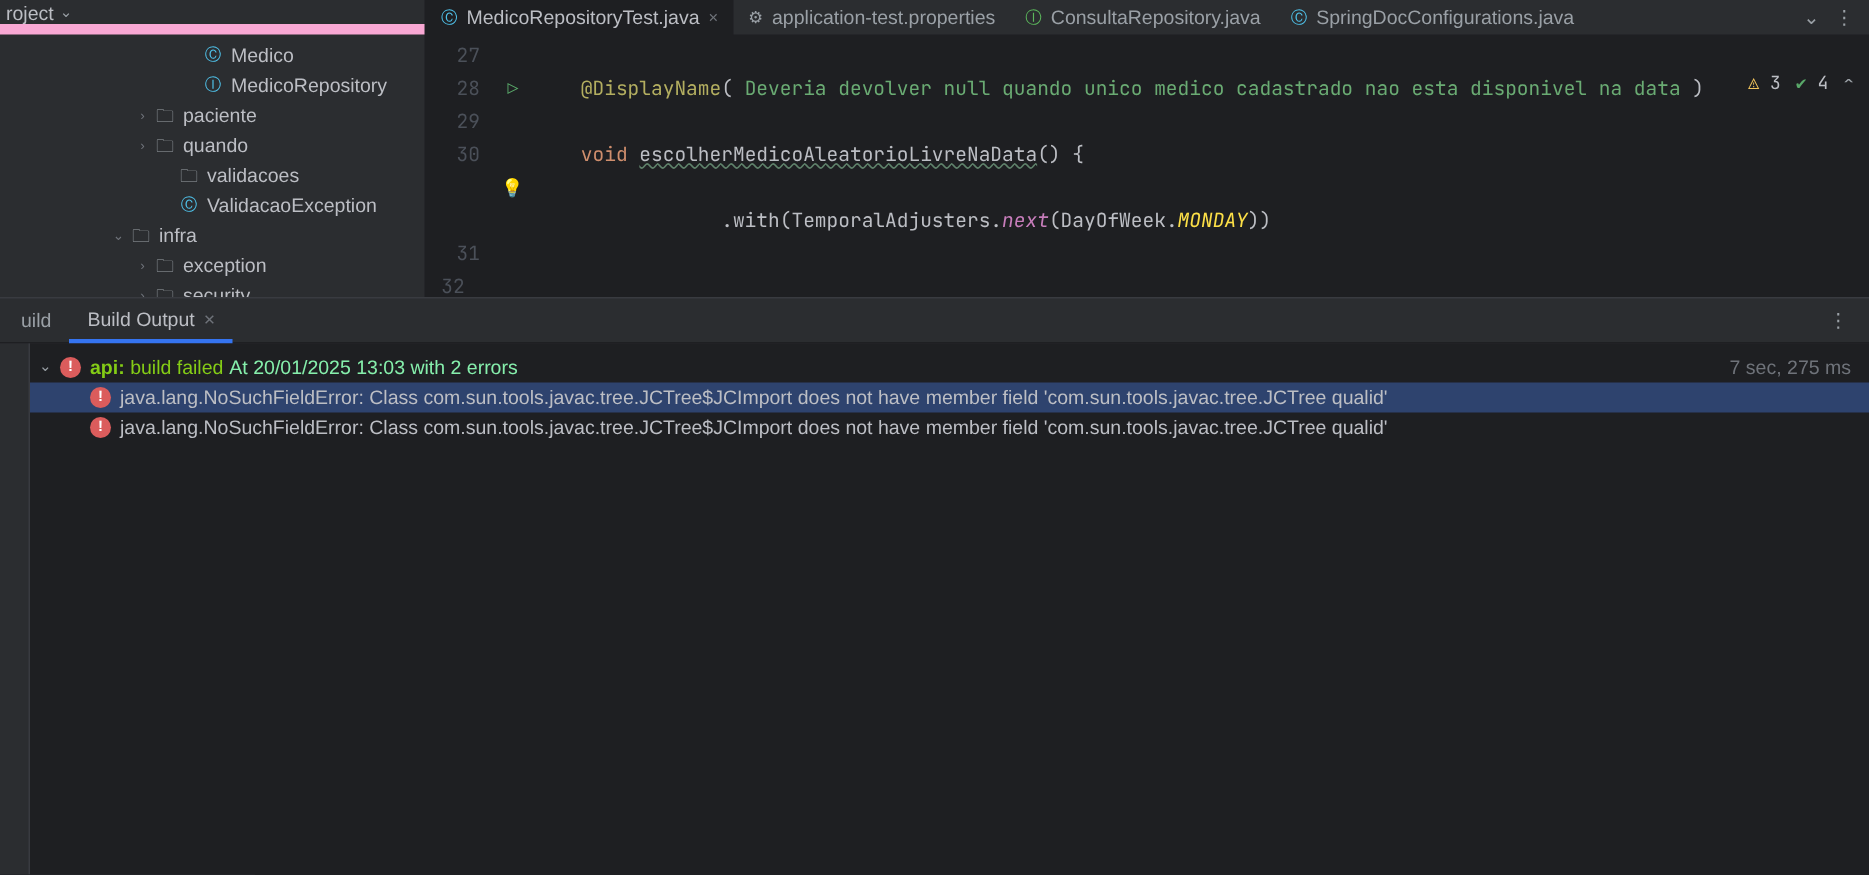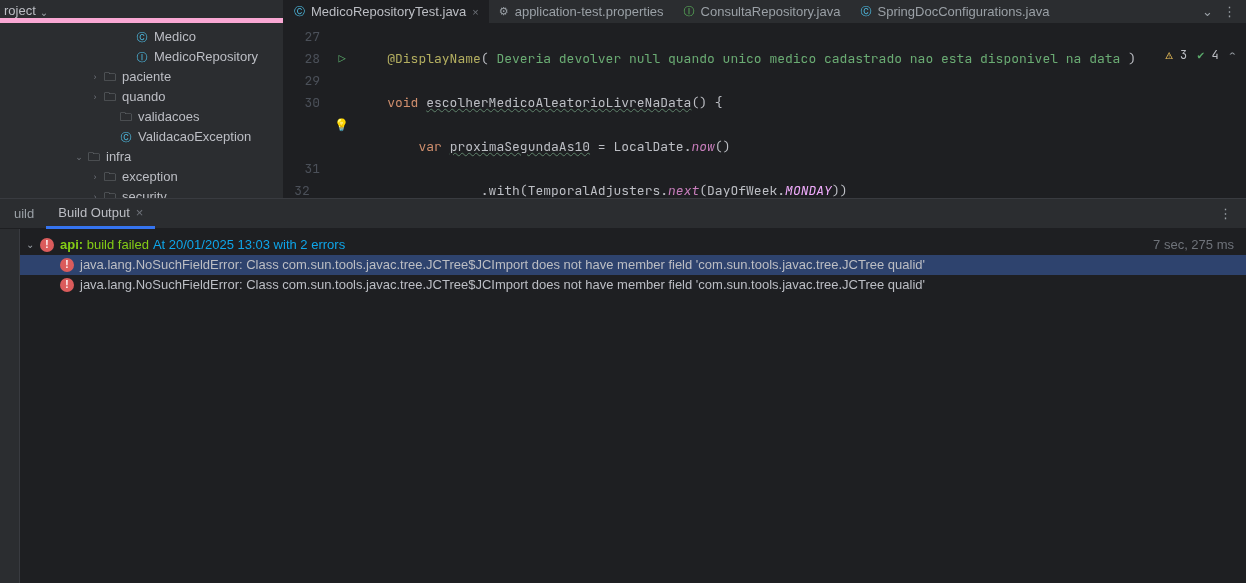--- a/index.html
+++ b/index.html
@@ -18,23 +18,23 @@
   .left-panel {
     width: 284px;
     background: #2b2d30;
     border-right: 1px solid #1e1f22;
     display: flex;
     flex-direction: column;
   }
   .project-header {
     height: 24px;
     display: flex;
-    align-items: flex-end;
+    align-items: center;
     padding-left: 4px;
-    border-bottom: 5px solid #f9a8d4;
+    border-bottom: 7px solid #f9a8d4;
     color: #bcbec4;
   }
   .project-header span { margin-right: 4px; }
   .chev { font-size: 10px; color: #9aa0a6; }
   .tree {
     padding-top: 4px;
     font-size: 13px;
     line-height: 20px;
     overflow: hidden;
   }
@@ -123,21 +123,21 @@
     overflow: hidden;
     color: #bcbec4;
   }
   .code-line { height: 22px; }
   .kw { color: #cf8e6d; }
   .mname { color: #bcbec4; }
   .type { color: #bcbec4; }
   .stat { color: #c77dbb; font-style: italic; }
   .str { color: #6aab73; }
   .ann { color: #b3ae60; }
-  .const { color: #f0abfc; font-style: italic;}
+  .const { color: #fde047; font-style: italic;}
   .underline { text-decoration: underline wavy #5f826b; text-decoration-thickness:1px;}
   .top-indicators {
     position: absolute;
     top: 20px;
     right: 10px;
     display: flex;
     gap: 10px;
     font-size: 12px;
     align-items: center;
   }
@@ -202,21 +202,21 @@
     width: 14px; height:14px;
     border-radius: 50%;
     background: #db5c5c;
     color: #fff;
     font-size: 10px;
     font-weight: bold;
     display:flex; align-items:center; justify-content:center;
     margin-right: 6px;
     flex-shrink:0;
   }
-  .build-meta { color: #0ea5e9; }
+  .build-meta { color: #86efac; }
   .build-time {
     margin-left: auto;
     margin-right: 12px;
     color: #6f737a;
   }
   .build-right {
     width: 232px;
     border-left: 1px solid #393b40;
     padding: 6px 8px;
     font-family: "JetBrains Mono","Menlo",monospace;
@@ -342,21 +342,20 @@
         <div>
             <span class="bulb-icon">💡</span>
           </div>
         <div></div>
         <div></div>
         <div></div>
       </div>
       <div class="code">
 <div class="code-line">    <span class="ann">@DisplayName</span>( <span class="str">Deveria devolver null quando unico medico cadastrado nao esta disponivel na data</span> )</div>
 <div class="code-line">    <span class="kw">void</span> <span class="mname underline">escolherMedicoAleatorioLivreNaData</span>() {</div>
-<div class="code-line">        <span class="kw">var</span> <span class="type underline">proximaSegundaAs10</span> = <span class="type">LocalDate</span>.<span class="stat">now</span>()</div>
 <div class="code-line">                .<span class="mname">with</span>(<span class="type">TemporalAdjusters</span>.<span class="stat">next</span>(<span class="type">DayOfWeek</span>.<span class="const">MONDAY</span>))</div>
 
 
 
 
       </div>
       <div class="top-indicators">
         <span><span class="warn-tri">⚠</span> <span>3</span></span>
         <span><span class="check-green">✔</span> <span>4</span></span>
         <span class="expand-up">⌃</span>

